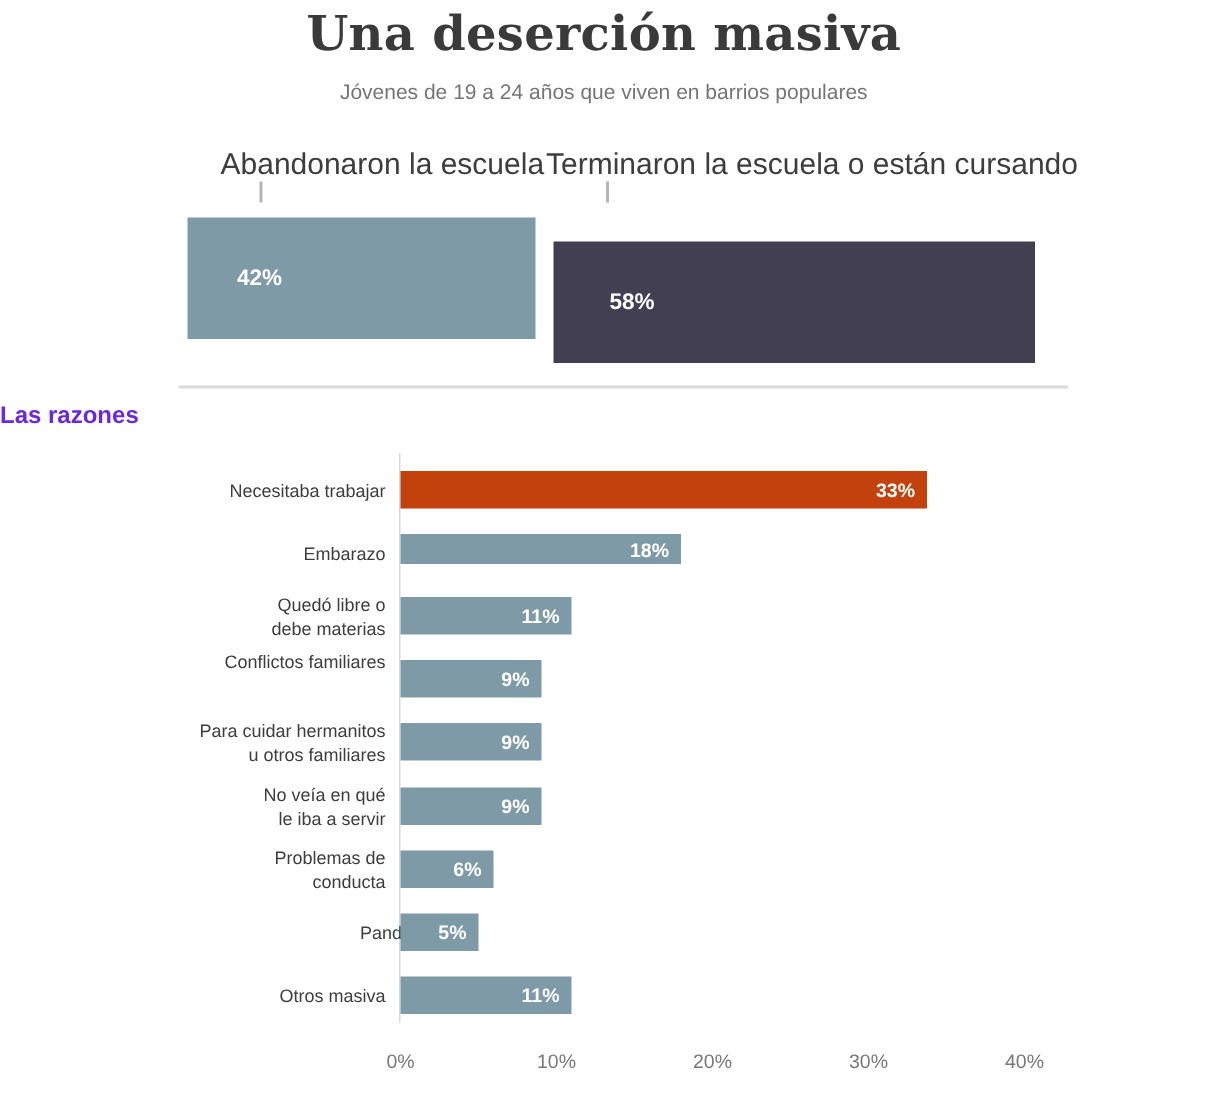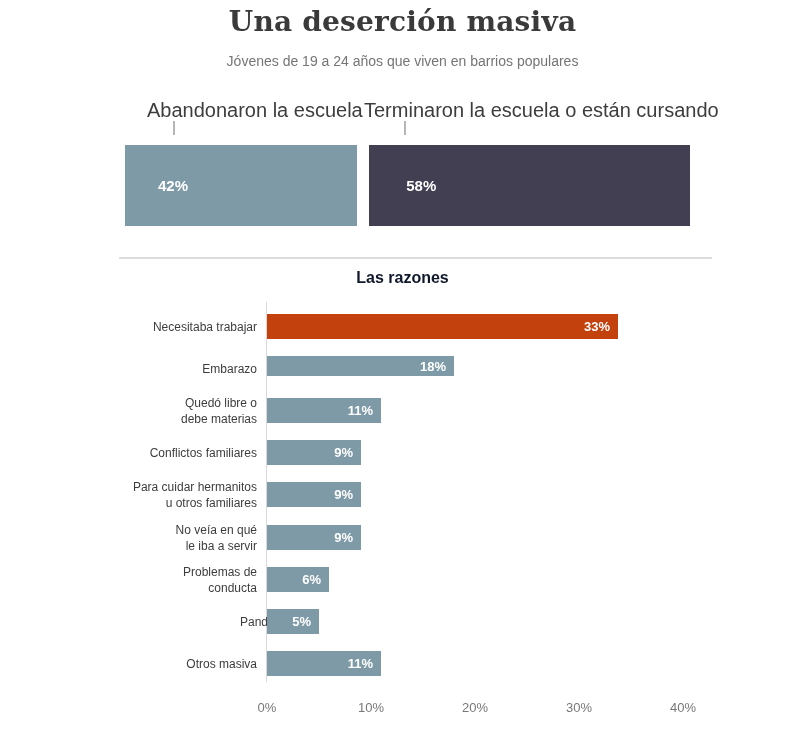--- a/index.html
+++ b/index.html
@@ -2,40 +2,40 @@
 <html><head>
 <meta charset="utf-8">
 <style>
   html,body{margin:0;padding:0;background:#ffffff;}
   body{font-family:"Liberation Sans",sans-serif;-webkit-font-smoothing:antialiased;}
   #canvas{position:relative;width:805px;height:736px;background:#ffffff;overflow:hidden;}
 
   .page-title{
     position:absolute;left:0;top:2px;width:100%;text-align:center;
     font-family:"DejaVu Serif","Liberation Serif",serif;
-    font-weight:700;font-size:28px;line-height:40px;color:#3a3a3a;
+    font-weight:700;font-size:32px;line-height:40px;color:#3a3a3a;
     letter-spacing:.2px;
   }
   .page-subtitle{
     position:absolute;left:0;top:51px;width:100%;text-align:center;
     font-size:14px;line-height:20px;color:#757575;
   }
 
   .seg-label{position:absolute;top:101px;font-size:20px;line-height:19px;color:#3d3d3d;white-space:nowrap;}
   .seg-tick{position:absolute;top:121px;width:2px;height:14px;background:#b5b5b5;}
 
   .stacked-bar{position:absolute;left:125px;top:145px;width:565px;height:81px;display:flex;gap:12px;}
   .stacked-seg{height:100%;display:flex;align-items:center;}
   .stacked-seg .val{color:#ffffff;font-weight:700;font-size:15px;}
 
   .divider{position:absolute;left:119px;top:257px;width:593px;height:2px;background:#dcdcdc;}
 
   .section-title{
-    position:absolute;left:0;top:269px;width:100%;text-align:center;
-    font-size:16px;font-weight:700;color:#0f172a;
+    position:absolute;left:0;top:269px;width:100%;text-align:left;
+    font-size:16px;font-weight:700;color:#6d28d9;
   }
 
   .axis-vline{position:absolute;left:266px;top:302px;width:1px;height:380px;background:#d9d9d9;}
 
   .reason-label{
     position:absolute;left:0;width:257px;height:25px;
     display:flex;align-items:center;justify-content:flex-end;
     text-align:right;font-size:12px;line-height:16px;color:#3d3d3d;
     white-space:pre-line;
   }
@@ -60,21 +60,21 @@
 
   <div class="seg-label" style="left:147px;">Abandonaron la escuela</div>
   <div class="seg-label" style="left:364px;">Terminaron la escuela o están cursando</div>
   <div class="seg-tick" style="left:173px;"></div>
   <div class="seg-tick" style="left:404px;"></div>
 
   <div class="stacked-bar">
     <div class="stacked-seg" id="seg0" style="width: 42%; background: rgb(126, 154, 167);">
       <span class="val" style="padding-left:33px;">42%</span>
     </div>
-    <div class="stacked-seg" id="seg1" style="width: 58%; background: rgb(67, 63, 83);">
+    <div class="stacked-seg" id="seg1" style="width: 58%; background: rgb(67, 63, 83); margin-top: 16px;">
       <span class="val" style="padding-left:37px;">58%</span>
     </div>
   </div>
 
   <div class="divider"></div>
 
   <div class="section-title">Las razones</div>
 
   <div class="axis-vline"></div>
 
@@ -85,21 +85,21 @@
       </div>
       <div class="reason-label" style="top: 356px;">Embarazo</div>
       <div class="reason-bar" style="top: 356px; height: 20px; width: 187px; background: rgb(126, 154, 167);">
         <span class="val">18%</span>
       </div>
       <div class="reason-label" style="top: 398px;">Quedó libre o
 debe materias</div>
       <div class="reason-bar" style="top: 398px; height: 25px; width: 114px; background: rgb(126, 154, 167);">
         <span class="val">11%</span>
       </div>
-      <div class="reason-label" style="top: 440px; text-align: right;">Conflictos familiares</div>
+      <div class="reason-label" style="top: 428px; text-align: right;">Conflictos familiares</div>
       <div class="reason-bar" style="top: 440px; height: 25px; width: 94px; background: rgb(126, 154, 167);">
         <span class="val">9%</span>
       </div>
       <div class="reason-label" style="top: 482px;">Para cuidar hermanitos
 u otros familiares</div>
       <div class="reason-bar" style="top: 482px; height: 25px; width: 94px; background: rgb(126, 154, 167);">
         <span class="val">9%</span>
       </div>
       <div class="reason-label" style="top: 525px;">No veía en qué
 le iba a servir</div>

